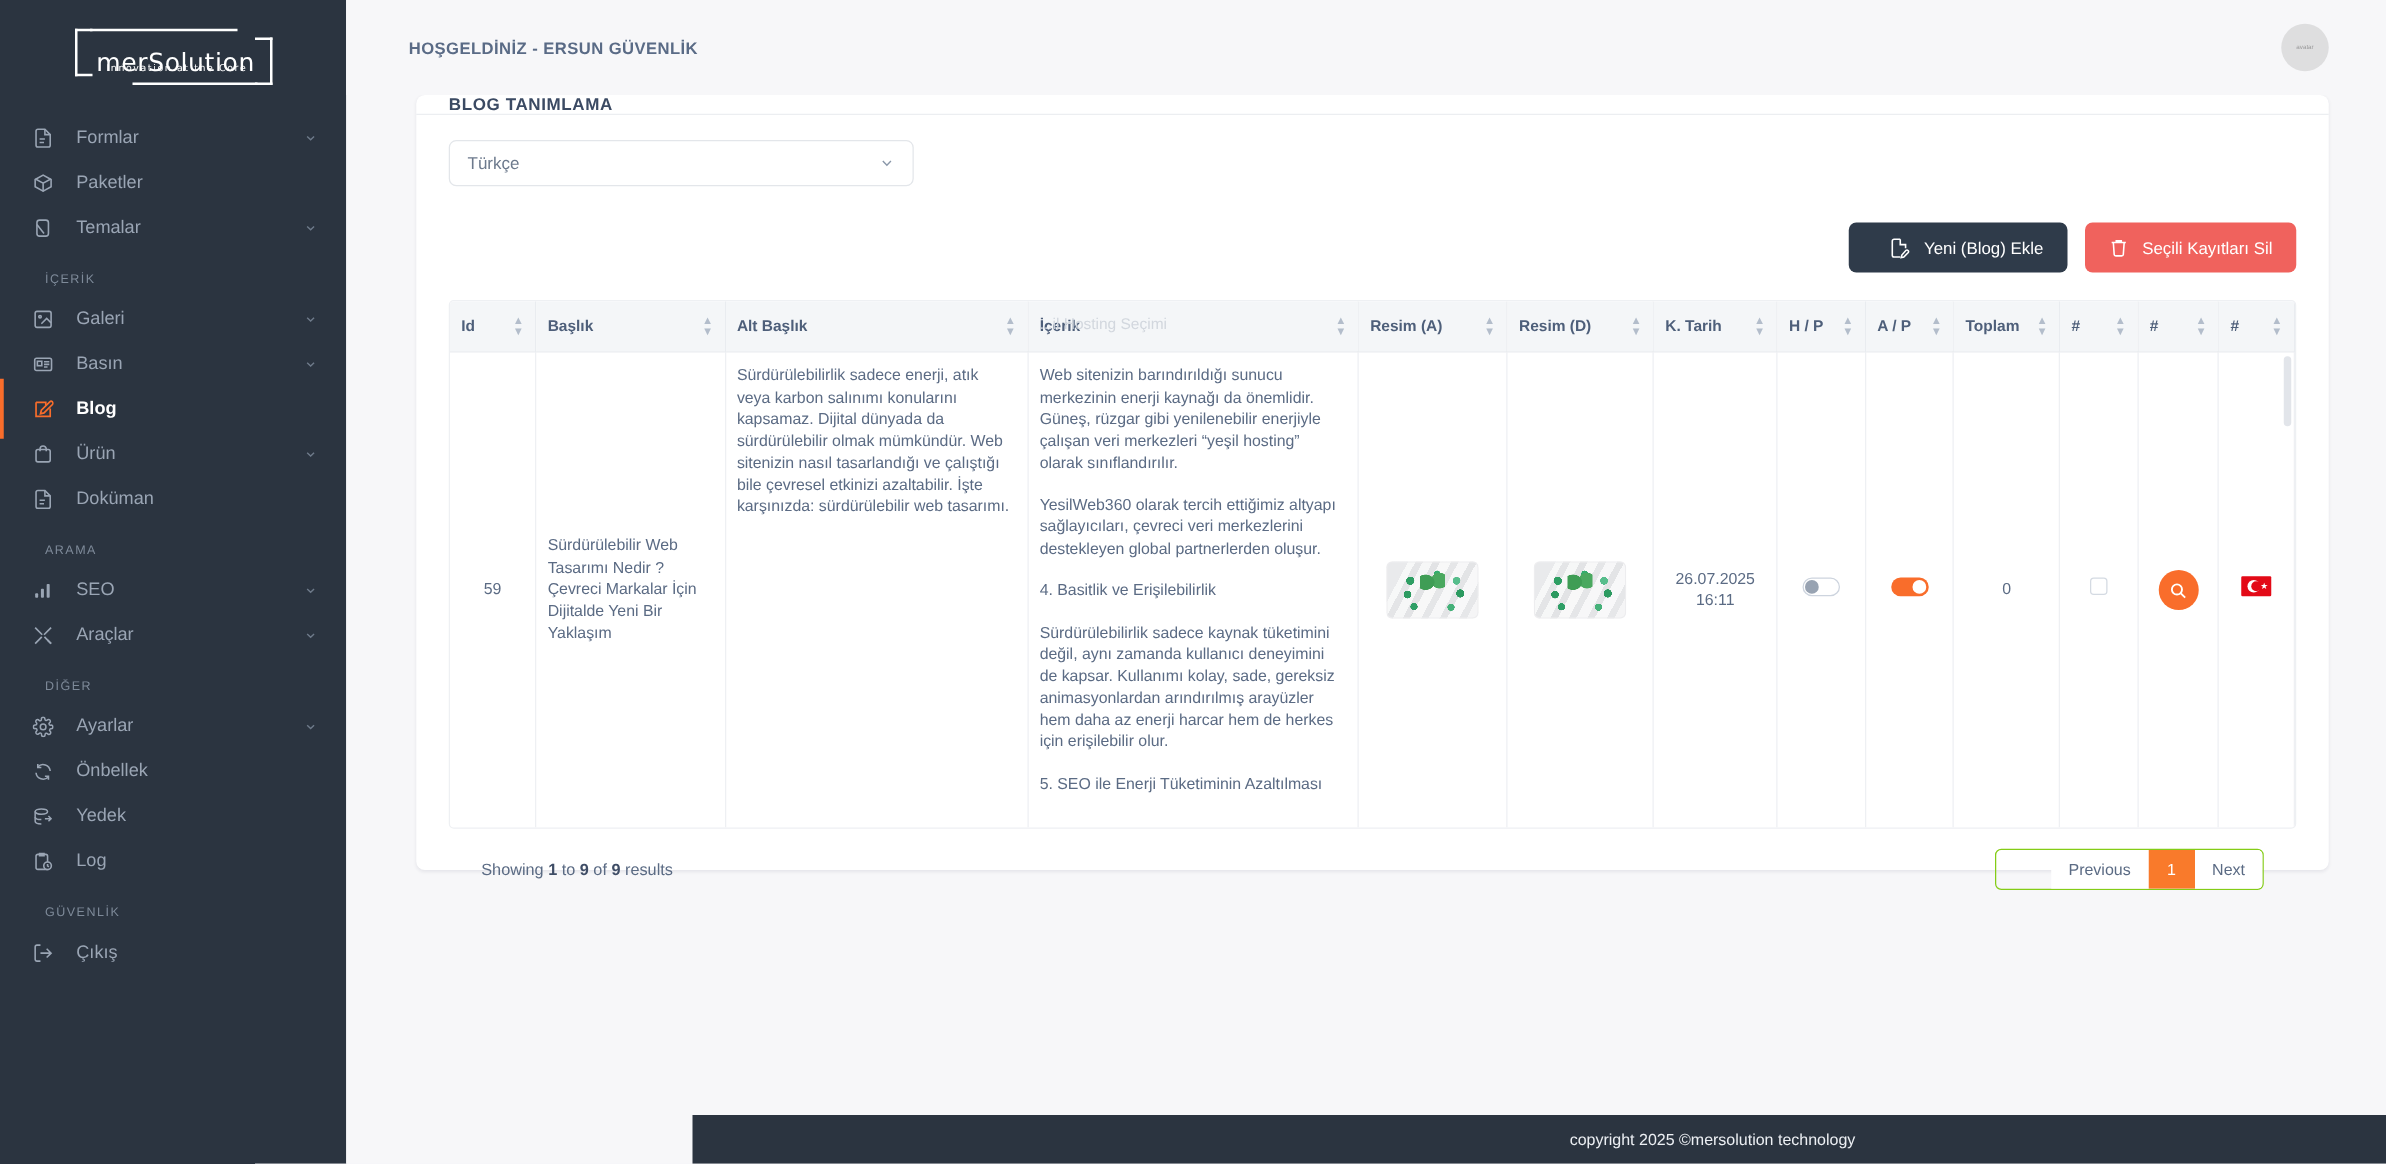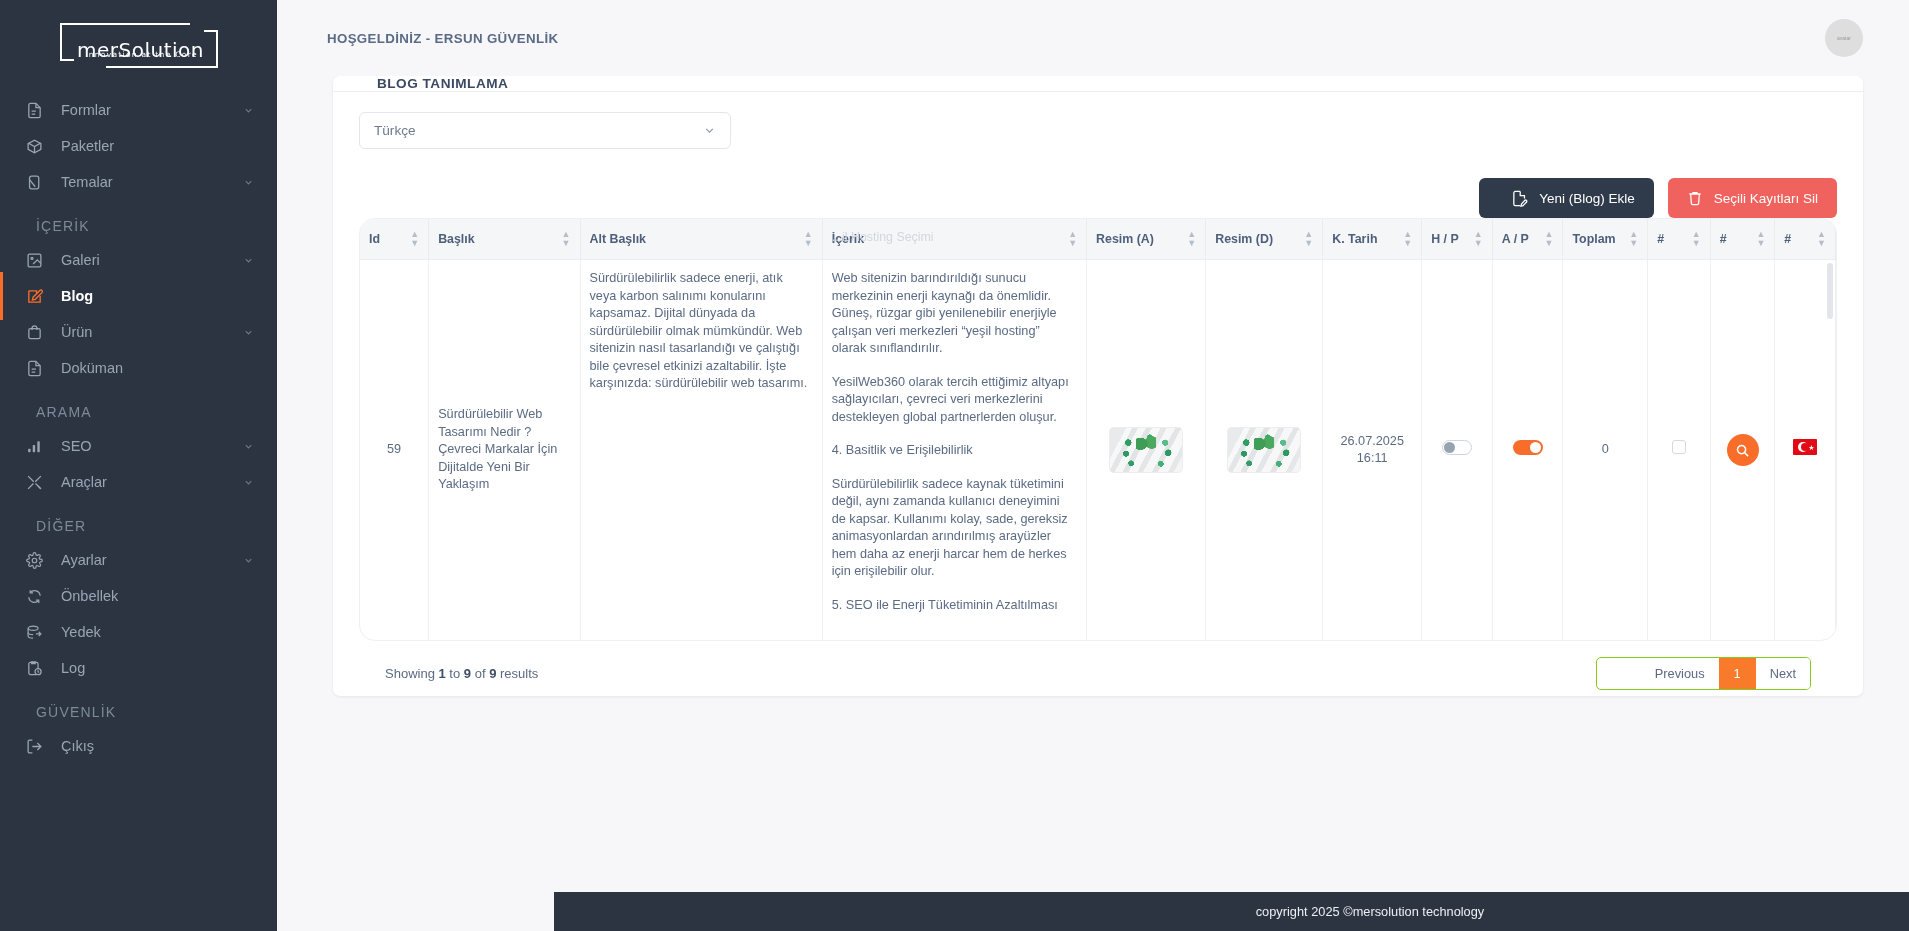--- a/index.html
+++ b/index.html
@@ -37,21 +37,21 @@
     color: #fff; font-size: 20px; letter-spacing: 0.5px; line-height: 24px;
     font-family: "DejaVu Sans", sans-serif;
   }
   .logo .tag {
     position: absolute; left: 16px; top: 30px; width: 132px; text-align: center;
     color: #fff; font-size: 7.5px; letter-spacing: 1.3px;
     font-family: "DejaVu Sans", sans-serif;
   }
 
   .nav-section-label {
-    color: #7e8a99; font-size: 14px; letter-spacing: 1.2px;
+    color: #7e8a99; font-size: 10px; letter-spacing: 1.2px;
     padding: 18px 0 8px 36px; text-transform: uppercase;
   }
   .nav-item {
     display: flex; align-items: center; height: 36px;
     padding: 0 22px 0 26px; color: #9aa5b4; font-size: 14.5px;
     cursor: pointer; position: relative; margin-bottom: 0;
   }
   .nav-item .ic { width: 26px; flex: 0 0 26px; display:flex; align-items:center; }
   .nav-item .lbl { flex: 1; padding-left: 9px; }
   .nav-item .chev { width: 12px; opacity: .75; }
@@ -80,42 +80,42 @@
   .content { flex: 1; padding: 0 46px 0 56px; overflow: hidden; }
 
   .card {
     background: #fff; border-radius: 7px; box-shadow: 0 1px 3px rgba(20,30,60,.08);
     height: 620px; display: flex; flex-direction: column;
   }
   .card-head {
     height: 46px; display: flex; align-items: center;
     padding: 0 26px; border-bottom: 1px solid #eceef1;
   }
-  .card-title { color: #3b4a63; font-size: 13.6px; font-weight: bold; letter-spacing: .5px; margin-left: 18px; }
+  .card-title { color: #3b4a63; font-size: 13.6px; font-weight: bold; letter-spacing: .5px; }
 
   .card-body { padding: 20px 26px 0 26px; flex: 1; display: flex; flex-direction: column; }
 
   .lang-select {
     width: 372px; height: 37px; border: 1px solid #e3e6ea; border-radius: 6px;
     display: flex; align-items: center; padding: 0 14px; justify-content: space-between;
     color: #6d7a8d; font-size: 13.6px; cursor: pointer; background: #fff;
   }
 
   .btn-row { display: flex; justify-content: flex-end; gap: 14px; margin-top: 29px; }
   .btn {
     height: 40px; border-radius: 6px; display: flex; align-items: center; gap: 11px;
     padding: 0 19px; font-size: 13.5px; color: #fff; cursor: pointer; border: none;
     font-family: "Liberation Sans", sans-serif; font-weight: normal; white-space: nowrap;
   }
   .btn-dark { background: #2f3b4a; padding-left: 32px; }
   .btn-danger { background: #f0625d; }
 
   
   .table-wrap {
-    border: 1px solid #eef0f3; border-radius: 16px;
+    margin-top: 22px; border: 1px solid #eef0f3; border-radius: 4px;
     flex: 1; position: relative; overflow: hidden; background:#fff;
   }
   table { width: 100%; border-collapse: collapse; table-layout: fixed; }
   thead th {
     background: #f4f6f8; color: #4e5f7a; font-size: 12.4px; font-weight: bold;
     text-align: left; padding: 11px 9px; border-right: 1px solid #e9ecf0;
     border-bottom: 1px solid #e9ecf0; white-space: nowrap; position: relative;
     vertical-align: middle;
   }
   thead th .th-inner { display:flex; align-items:center; justify-content: space-between; gap:5px; }
@@ -279,20 +279,35 @@
 
     <div class="nav-item">
       <span class="ic">
         <svg width="17" height="17" viewBox="0 0 24 24" fill="none" stroke="#9aa5b4" stroke-width="1.8">
             <rect x="3" y="3" width="18" height="18" rx="2"></rect>
             <circle cx="8.5" cy="9" r="1.4"></circle>
             <path d="M21 16l-5-5-6 6"></path>
           </svg>
       </span>
       <span class="lbl">Galeri</span>
+      <span class="chev">
+        <svg width="11" height="11" viewBox="0 0 24 24" fill="none" stroke="#8592a3" stroke-width="2.4">
+            <path d="M6 9l6 6 6-6"></path>
+          </svg>
+      </span>
+    </div>
+    <div class="nav-item">
+      <span class="ic">
+        <svg width="17" height="17" viewBox="0 0 24 24" fill="none" stroke="#9aa5b4" stroke-width="1.8">
+            <rect x="2.5" y="5" width="19" height="14" rx="2"></rect>
+            <rect x="5.5" y="8.5" width="5" height="5"></rect>
+            <path d="M13 9h6M13 12h6M13 15h4"></path>
+          </svg>
+      </span>
+      <span class="lbl">Basın</span>
       <span class="chev">
         <svg width="11" height="11" viewBox="0 0 24 24" fill="none" stroke="#8592a3" stroke-width="2.4">
             <path d="M6 9l6 6 6-6"></path>
           </svg>
       </span>
     </div>
     <div class="nav-item active">
       <span class="ic">
         <svg width="17" height="17" viewBox="0 0 24 24" fill="none" stroke="#f96d2b" stroke-width="1.9">
             <path d="M4 4h11v4"></path>

